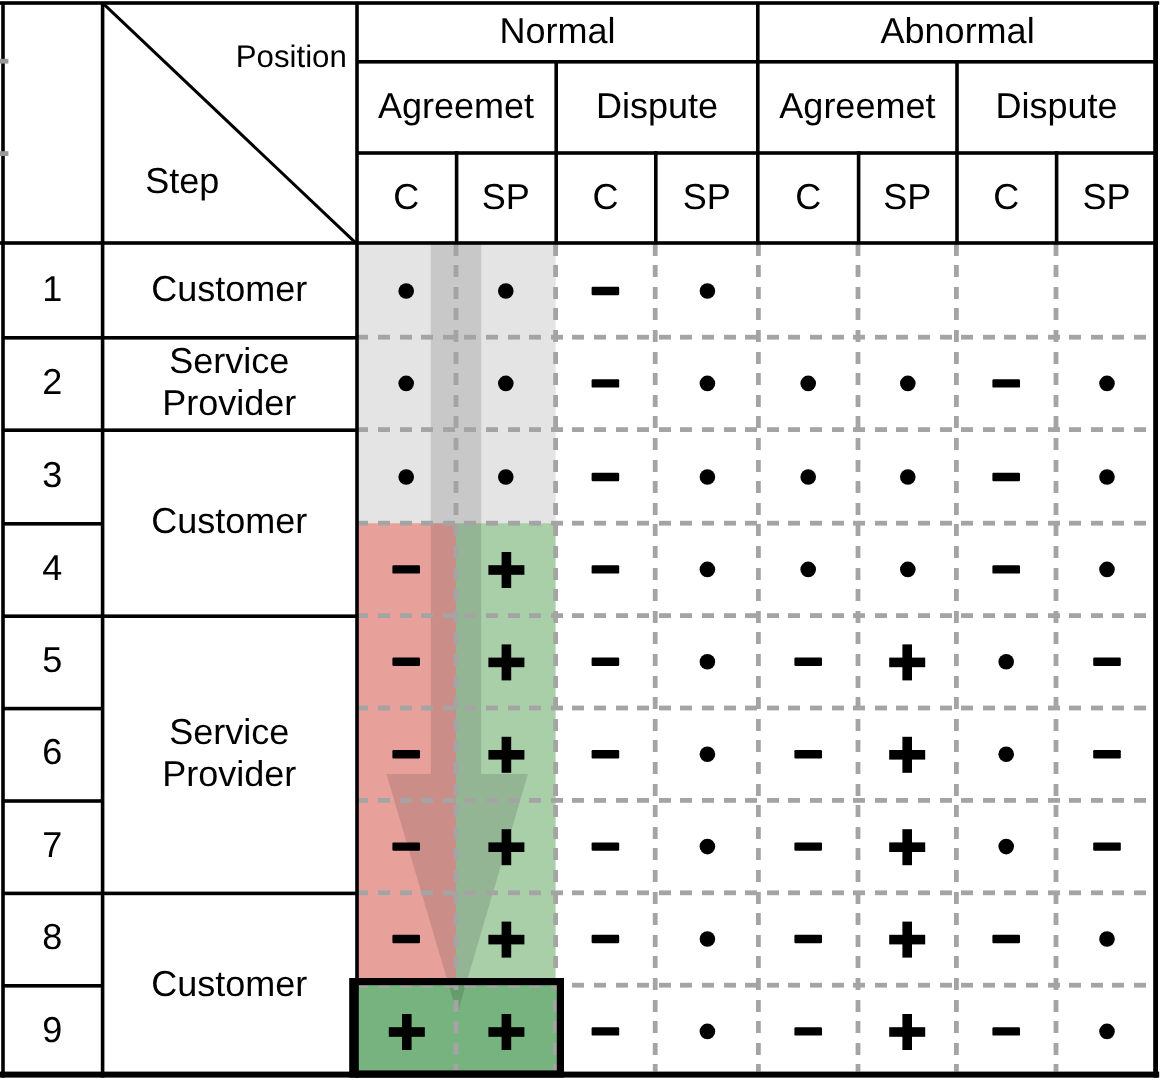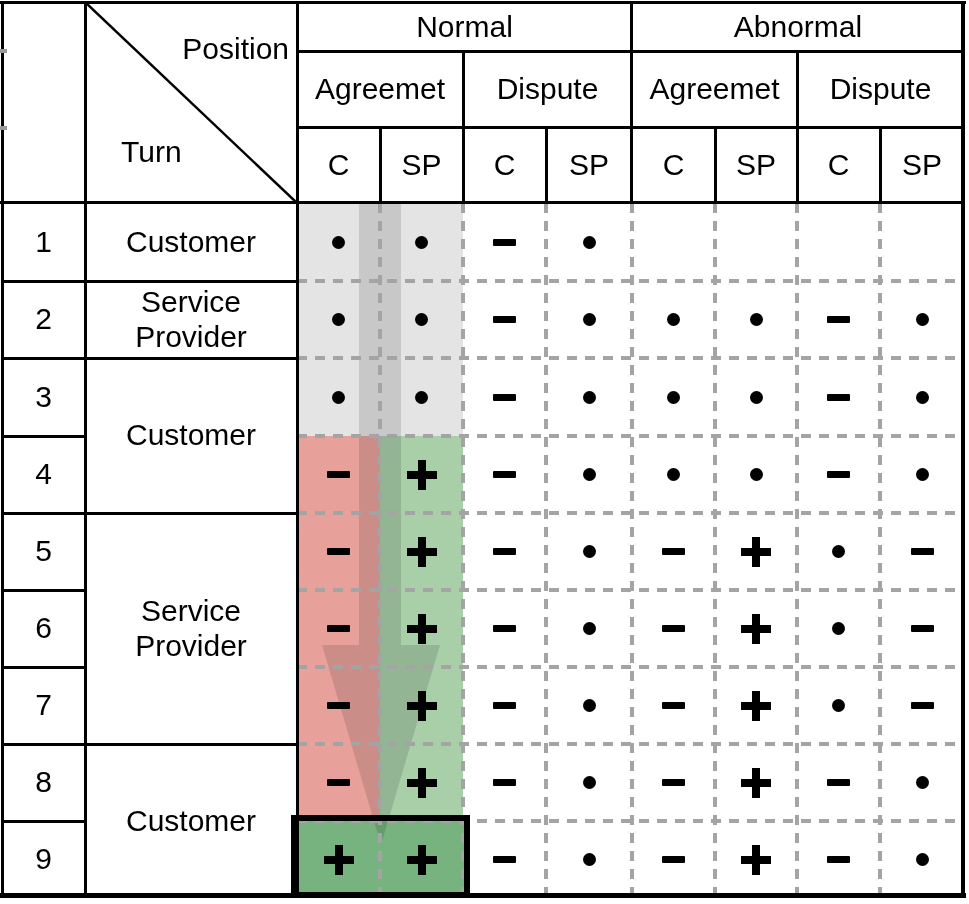--- a/index.html
+++ b/index.html
@@ -83,22 +83,22 @@
       <div class="solid" style="left: 85px; top: 357px; width: 212px; height: 3px;"></div>
       <div class="solid" style="left: 85px; top: 512px; width: 212px; height: 3px;"></div>
       <div class="solid" style="left: 85px; top: 743px; width: 212px; height: 3px;"></div>
     </div>
 
 
   <div class="abs" style="left:85px;top:2px;width:212px;height:201px;">
     <svg width="212" height="201" viewBox="0 0 212 201" class="abs" style="left:0;top:0;">
       <line x1="0" y1="0" x2="212" y2="201" stroke="#000" stroke-width="2.5"></line>
     </svg>
-    <span class="abs" style="right:8px;top:30px;font-size:30px;">Position</span>
-    <span class="abs" style="left:36px;bottom:34px;font-size:30px;">Turn</span>
+    <span class="abs" style="right:8px;top:30px;font-size:26px;">Position</span>
+    <span class="abs" style="left:36px;bottom:34px;font-size:30px;">Step</span>
   </div>
 
   <div class="cell" style="left:297px;top:2px;width:335px;height:50px;">
     <span>Normal</span>
   </div>
   <div class="cell" style="left:632px;top:2px;width:332px;height:50px;">
     <span>Abnormal</span>
   </div>
 
   <div id="header-layer">

